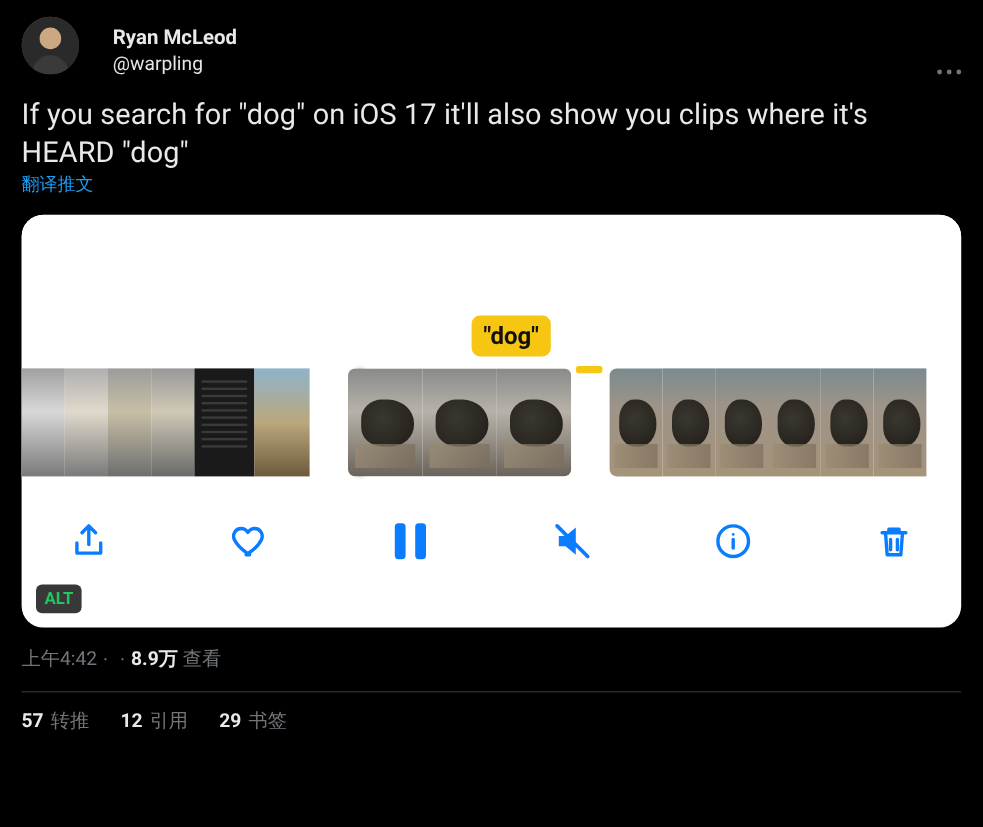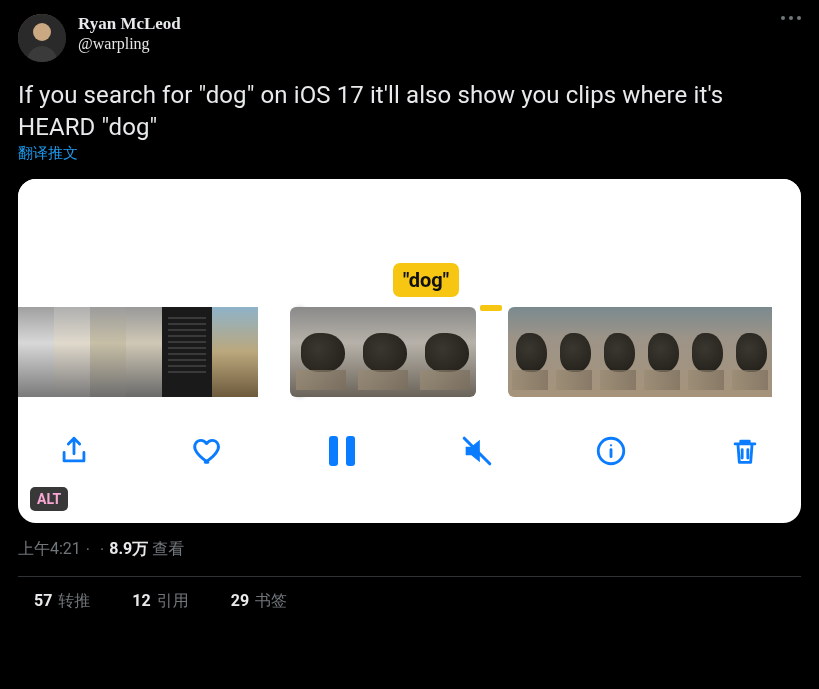--- a/index.html
+++ b/index.html
@@ -9,23 +9,22 @@
     font-family: -apple-system, BlinkMacSystemFont, "Segoe UI", Roboto, Helvetica, Arial, sans-serif;
     width: 819px;
     height: 689px;
     overflow: hidden;
   }
   .tweet {
     padding: 14px 18px 0 18px;
   }
   .header {
     display: flex;
-    align-items: flex-start;
-    gap: 12px;
-    font-family: Liberation Serif, serif;
+    align-items: flex-end;
+    gap: 28px;
   }
   .avatar {
     width: 48px;
     height: 48px;
     border-radius: 50%;
     flex-shrink: 0;
     background: radial-gradient(circle at 40% 30%, #d9c2a6 0%, #9b7b5c 30%, #3a2e24 60%, #111 100%);
     overflow: hidden;
     position: relative;
   }
@@ -161,21 +160,21 @@
     cursor: pointer;
   }
   .ctrl svg { width: 34px; height: 34px; stroke: currentColor; fill: none; stroke-width: 2; }
   .pause-bars { display:flex; gap:8px; }
   .pause-bars span { width:9px; height:30px; background:#0a7cff; border-radius:3px; display:block; }
   .alt-badge {
     position: absolute;
     left: 12px;
     bottom: 12px;
     background: rgba(0,0,0,0.78);
-    color: #f9a8d4;
+    color: #22c55e;
     font-weight: 700;
     font-size: 14px;
     padding: 4px 7px;
     border-radius: 5px;
     cursor: pointer;
   }
   .meta-row {
     margin-top: 16px;
     color: #71767b;
     font-size: 16px;
@@ -190,21 +189,21 @@
     height: 1px;
     background: #2f3336;
   }
   .stats-row {
     display: flex;
     gap: 26px;
     color: #71767b;
     font-size: 16px;
   }
   .stats-row .stat b { color: #e7e9ea; font-weight: 700; margin-right: 6px; }
-  .stats-row .stat { cursor: pointer; margin-left: 16px; }
+  .stats-row .stat { cursor: pointer; }
 </style>
 </head>
 <body>
 
 <div class="tweet">
 
   <div class="header">
     <div class="avatar">
       <svg viewBox="0 0 48 48">
         <rect width="48" height="48" fill="#2a2a2a"></rect>
@@ -301,21 +300,21 @@
               <path d="M5 7h14M9 7V5h6v2M7 7l1 13h8l1-13M10 11v6M14 11v6" stroke-linecap="round" stroke-linejoin="round"></path>
             </svg>
         </div>
       </div>
 
     </div>
     <div class="alt-badge">ALT</div>
   </div>
 
   <div class="meta-row">
-    <span>上午4:21</span>
+    <span>上午4:42</span>
     <span class="sep">·</span>
     <span class="sep">·</span>
     <span><b>8.9万</b><span>查看</span></span>
   </div>
 
   <div class="divider"></div>
 
   <div class="stats-row">
     <span class="stat"><b>57</b><span>转推</span></span>
     <span class="stat"><b>12</b><span>引用</span></span>

